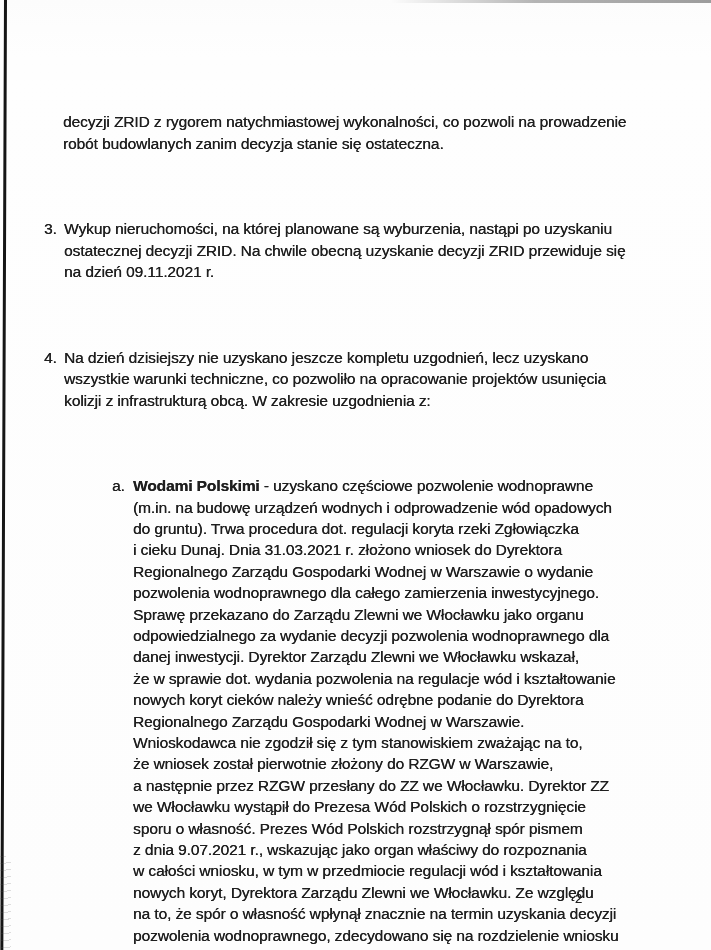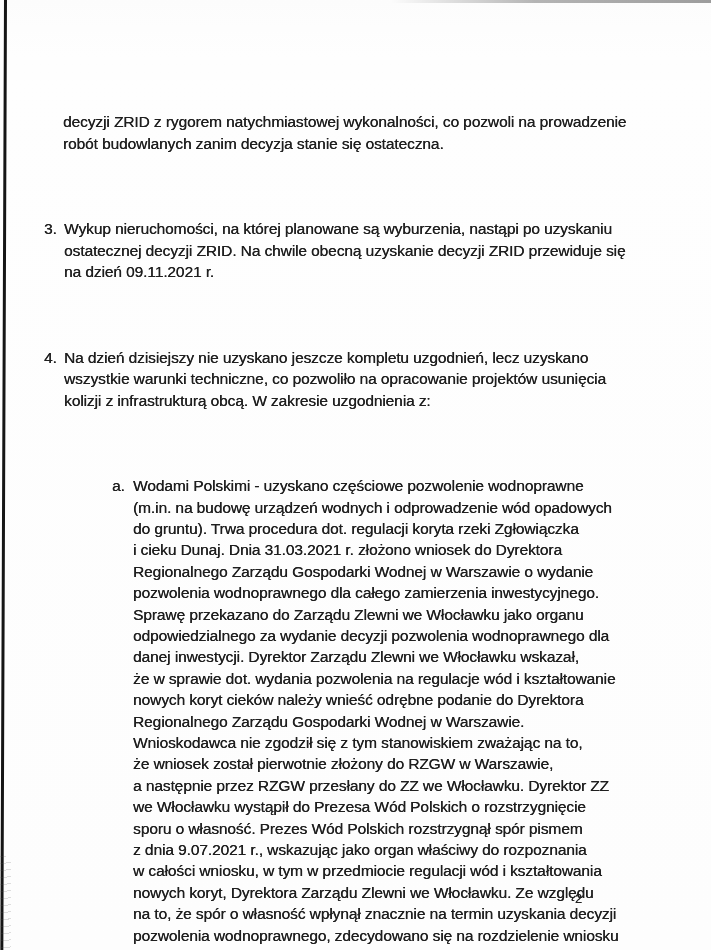--- a/index.html
+++ b/index.html
@@ -33,21 +33,21 @@
     color:#1f1f1f;
     letter-spacing:-0.1px;
     text-shadow:0.25px 0 0 currentColor; 
     white-space:pre;
   }
   .cont{margin:0 0 0 19px;}
   .li{display:flex;}
   .li .num{width:20px;flex:none;}
   .sub{display:flex;margin-left:68px;}
   .sub .num{width:21px;flex:none;}
-  .lead{font-weight:400;}
+  .lead{font-weight:700;}
   .pagenum{
     position:absolute;left:575px;top:892px;
     font-size:12.5px;line-height:14px;color:#232323;
     text-shadow:0.25px 0 0 currentColor;
   }
 </style>
 </head>
 <body>
 
 <div class="page">

